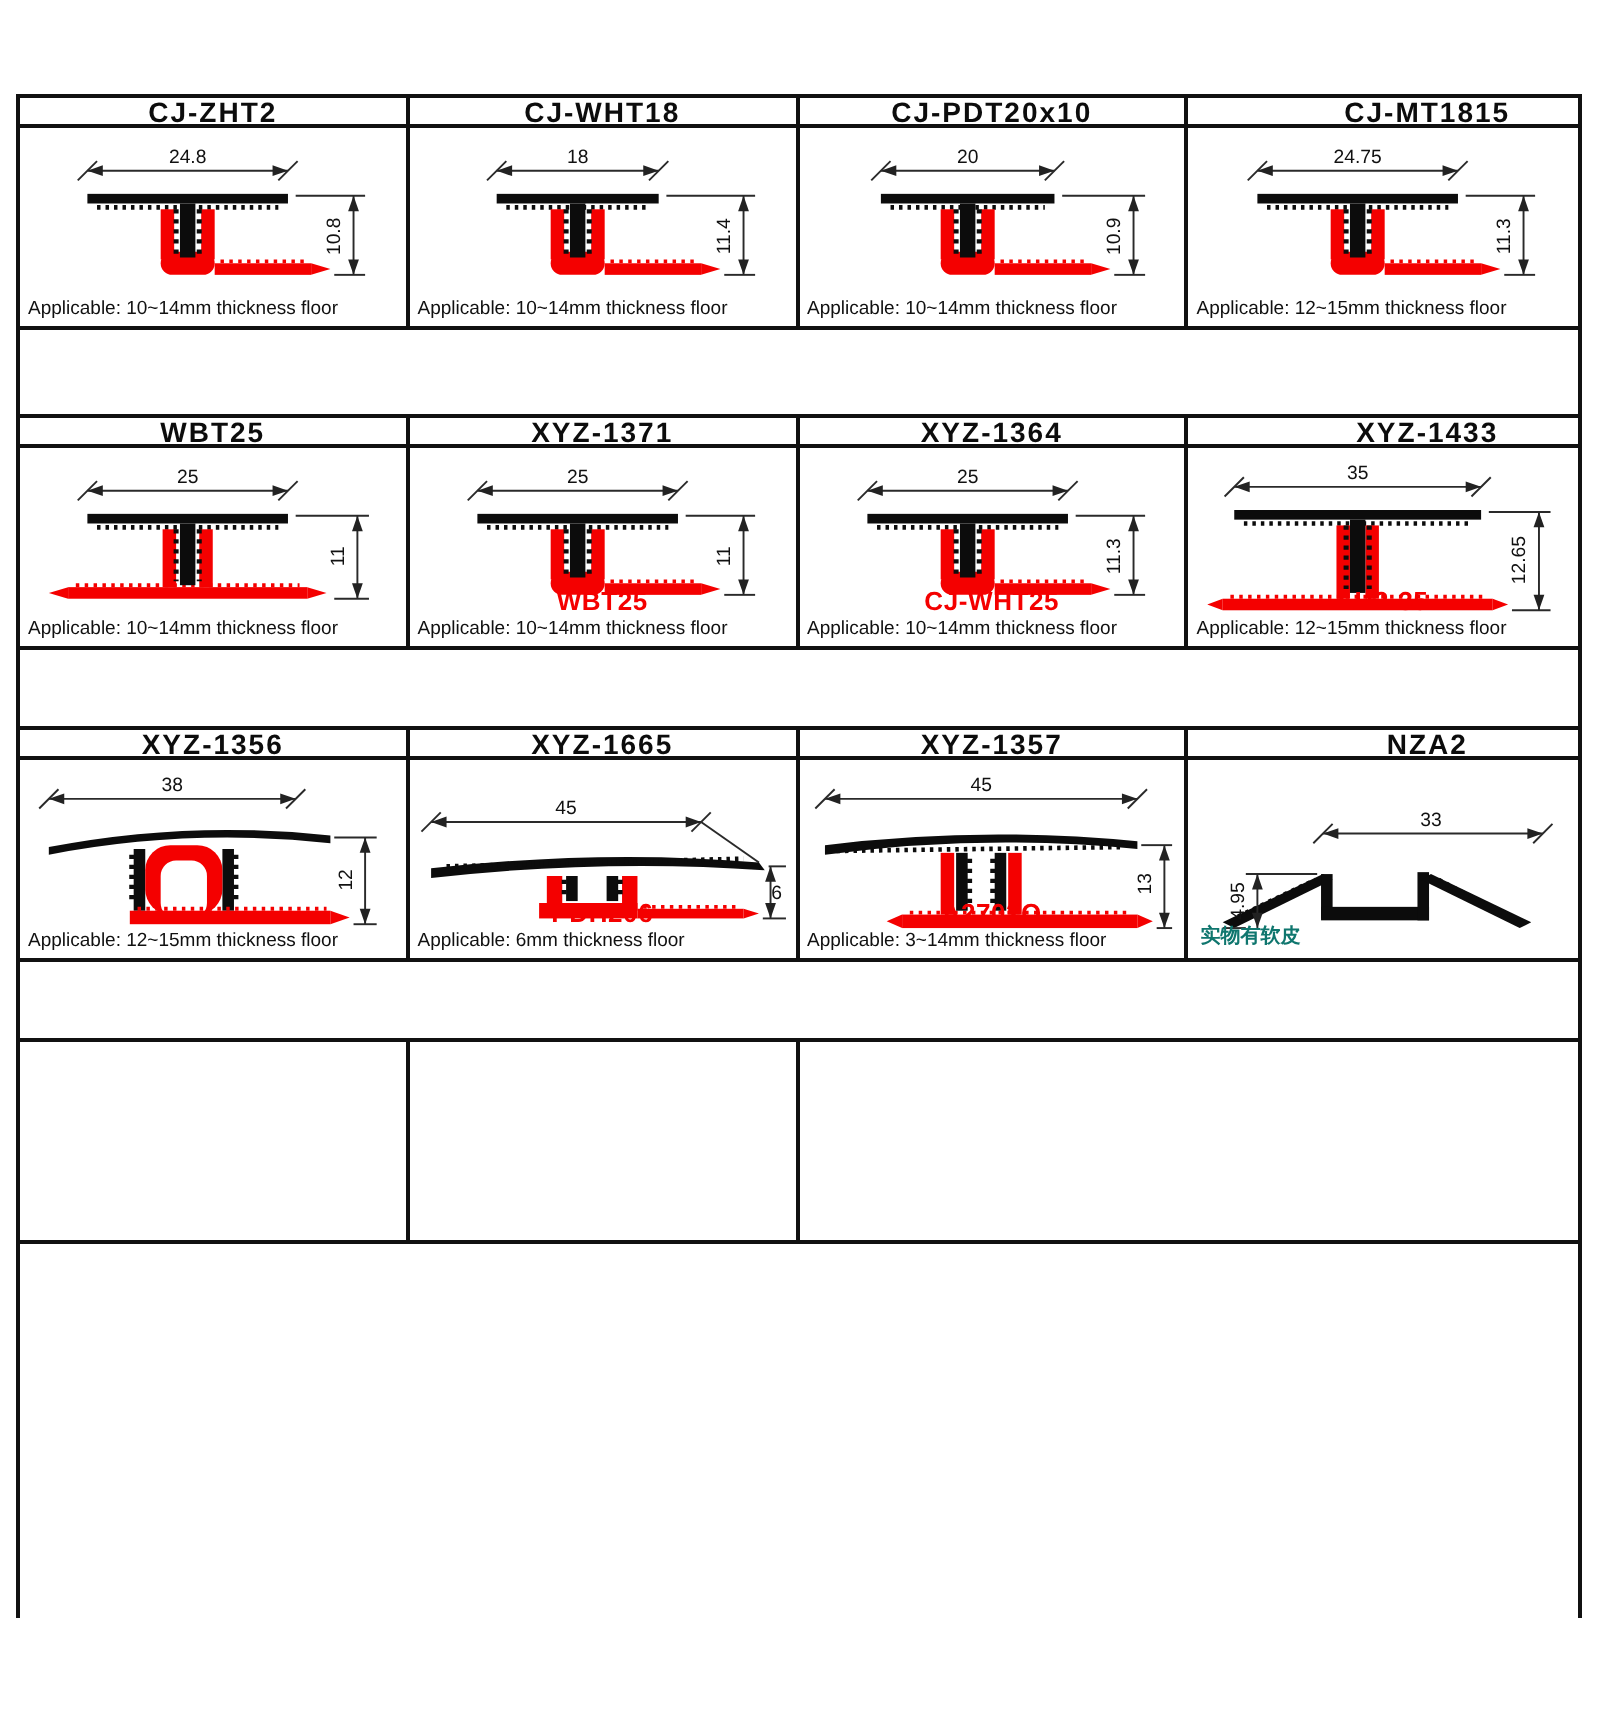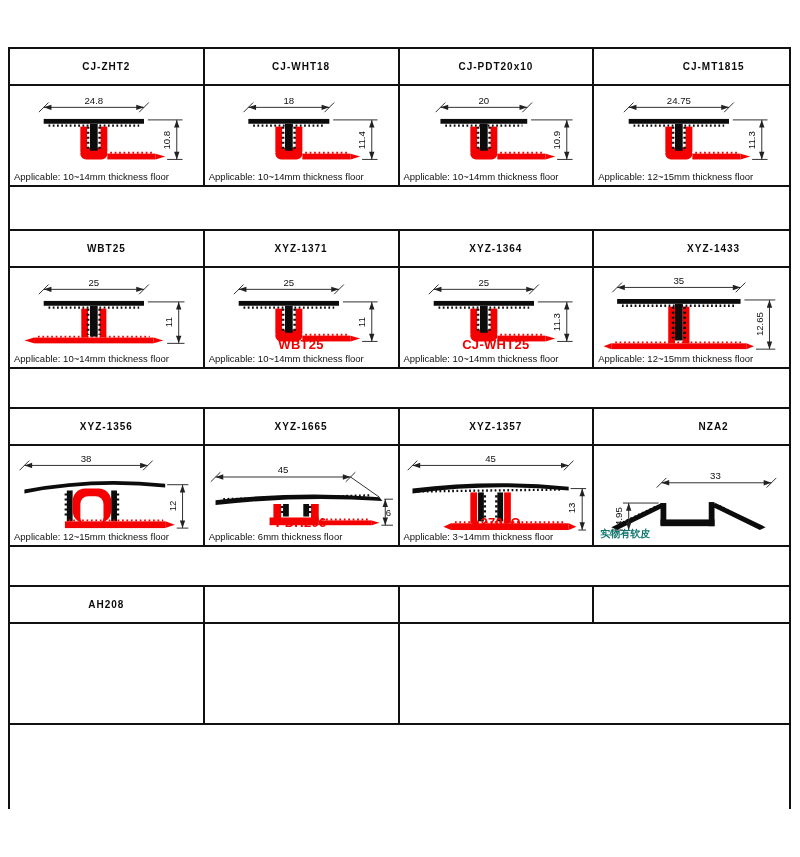--- a/index.html
+++ b/index.html
@@ -7,23 +7,23 @@
     width:800px;height:857px;background:#ffffff;position:relative;overflow:hidden;
     font-family:"Liberation Sans",sans-serif;color:#111;
   }
   .tbl{
     position:absolute;left:8px;top:47px;width:783px;height:762px;box-sizing:border-box;
     border-left:2px solid #111;border-right:2px solid #111;
   }
   .band{border-top:2px solid #111;border-bottom:2px solid #111;box-sizing:border-box;}
   .hrow,.crow{display:grid;grid-template-columns:repeat(4,1fr);}
   .hcell{
-    height:37px;box-sizing:border-box;border-bottom:2px solid #111;border-right:2px solid #111;
+    height:15px;box-sizing:border-box;border-bottom:2px solid #111;border-right:2px solid #111;
     display:flex;align-items:center;justify-content:center;
-    font-size:10px;font-weight:700;letter-spacing:1px;color:#0c0c0c;
+    font-size:14px;font-weight:700;letter-spacing:1px;color:#0c0c0c;
   }
   .hcell:last-child{border-right:none;padding-left:44px;}
   .ccell{
     height:99px;box-sizing:border-box;border-right:2px solid #111;position:relative;background:#fff;
   }
   .ccell:last-child{border-right:none;text-decoration:underline;}
   .spacer{height:42px;}
   .spacer.s2{height:38px;}
   svg.draw{position:absolute;left:0;top:4px;width:100%;height:108px;display:block;}
   .app{
@@ -290,20 +290,21 @@
             <rect class="k" x="80" y="33" width="8" height="38"></rect>
             <line class="notch" x1="78" y1="36" x2="78" y2="69"></line>
               <line class="notch" x1="90" y1="36" x2="90" y2="69"></line>
             <line class="dl" x1="152" y1="29" x2="184" y2="29"></line>
               <line class="dl" x1="164" y1="80" x2="184" y2="80"></line>
             <line class="dl" x1="178" y1="29" x2="178" y2="80" marker-start="url(#arw)" marker-end="url(#arw)"></line>
           </g>
           <text class="dt" x="84" y="12" text-anchor="middle">35</text>
           <text class="dt" x="171" y="54" text-anchor="middle" transform="rotate(-90 171 54)">12.65</text>
         </svg>
+        <div class="red-label">LH2-35</div>
         <div class="app">Applicable: 12~15mm thickness floor</div>
       </div>
 
     </div>
   </div>
 
   <div class="spacer s2"></div>
 
   <div class="band">
     <div class="hrow">
@@ -421,26 +422,20 @@
         </svg>
         <div class="cn-note">实物有软皮</div>
       </div>
 
     </div>
   </div>
 
   <div class="spacer s2"></div>
 
   <div class="band">
-    <div class="hrow">
-      <div class="hcell">AH208</div>
-      <div class="hcell"></div>
-      <div class="hcell"></div>
-      <div class="hcell"></div>
-    </div>
     <div class="crow">
 
 
       <div class="ccell"></div>
       <div class="ccell"></div>
       <div class="ccell"></div>
 
     </div>
   </div>
 

